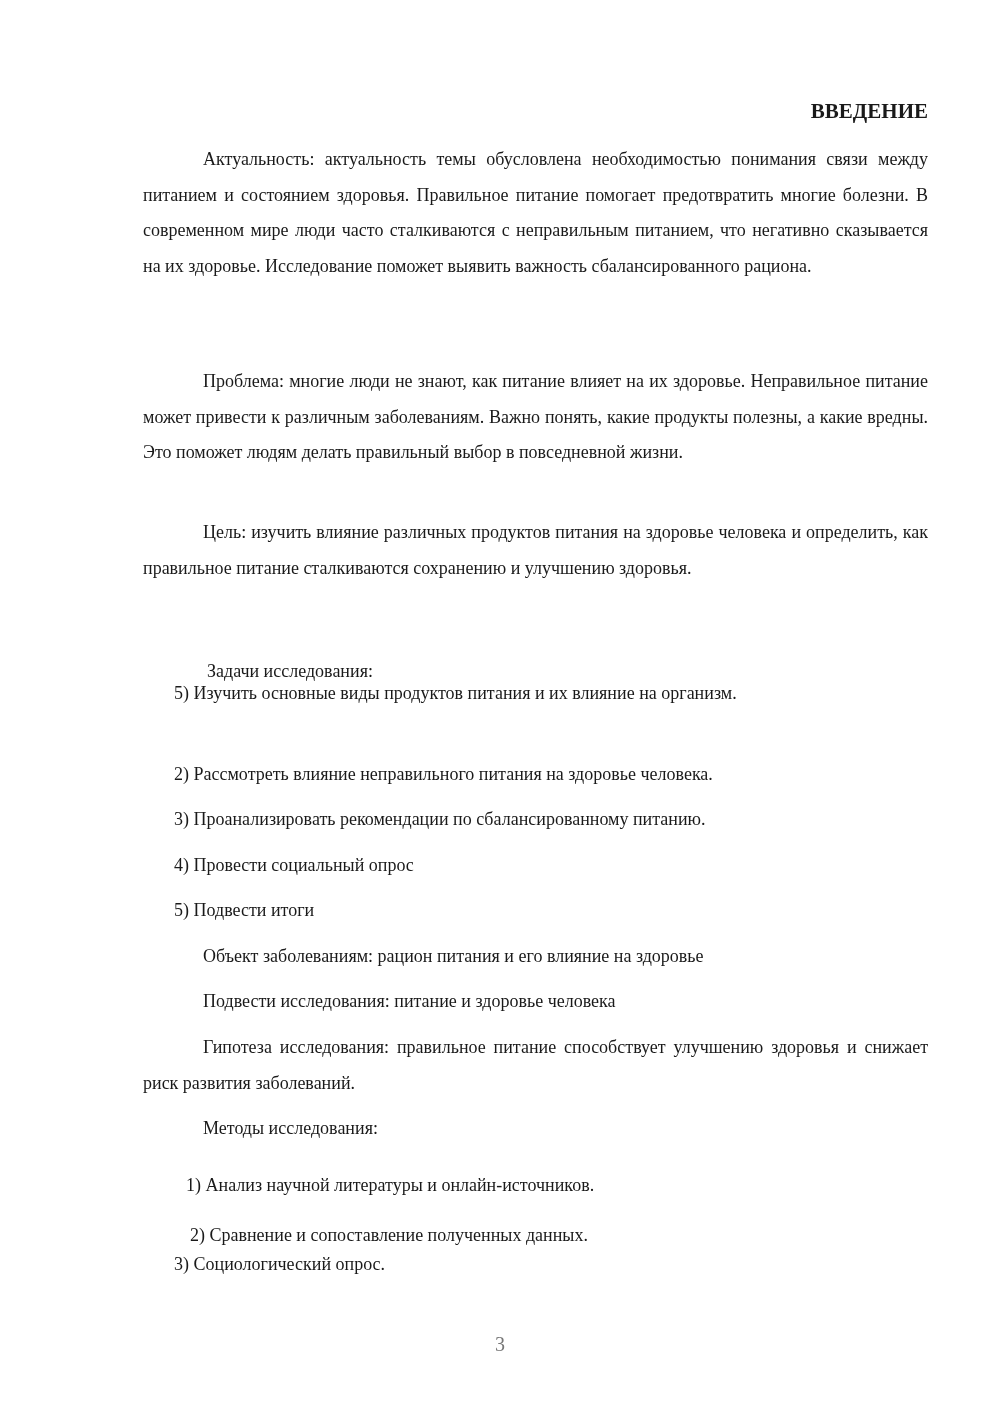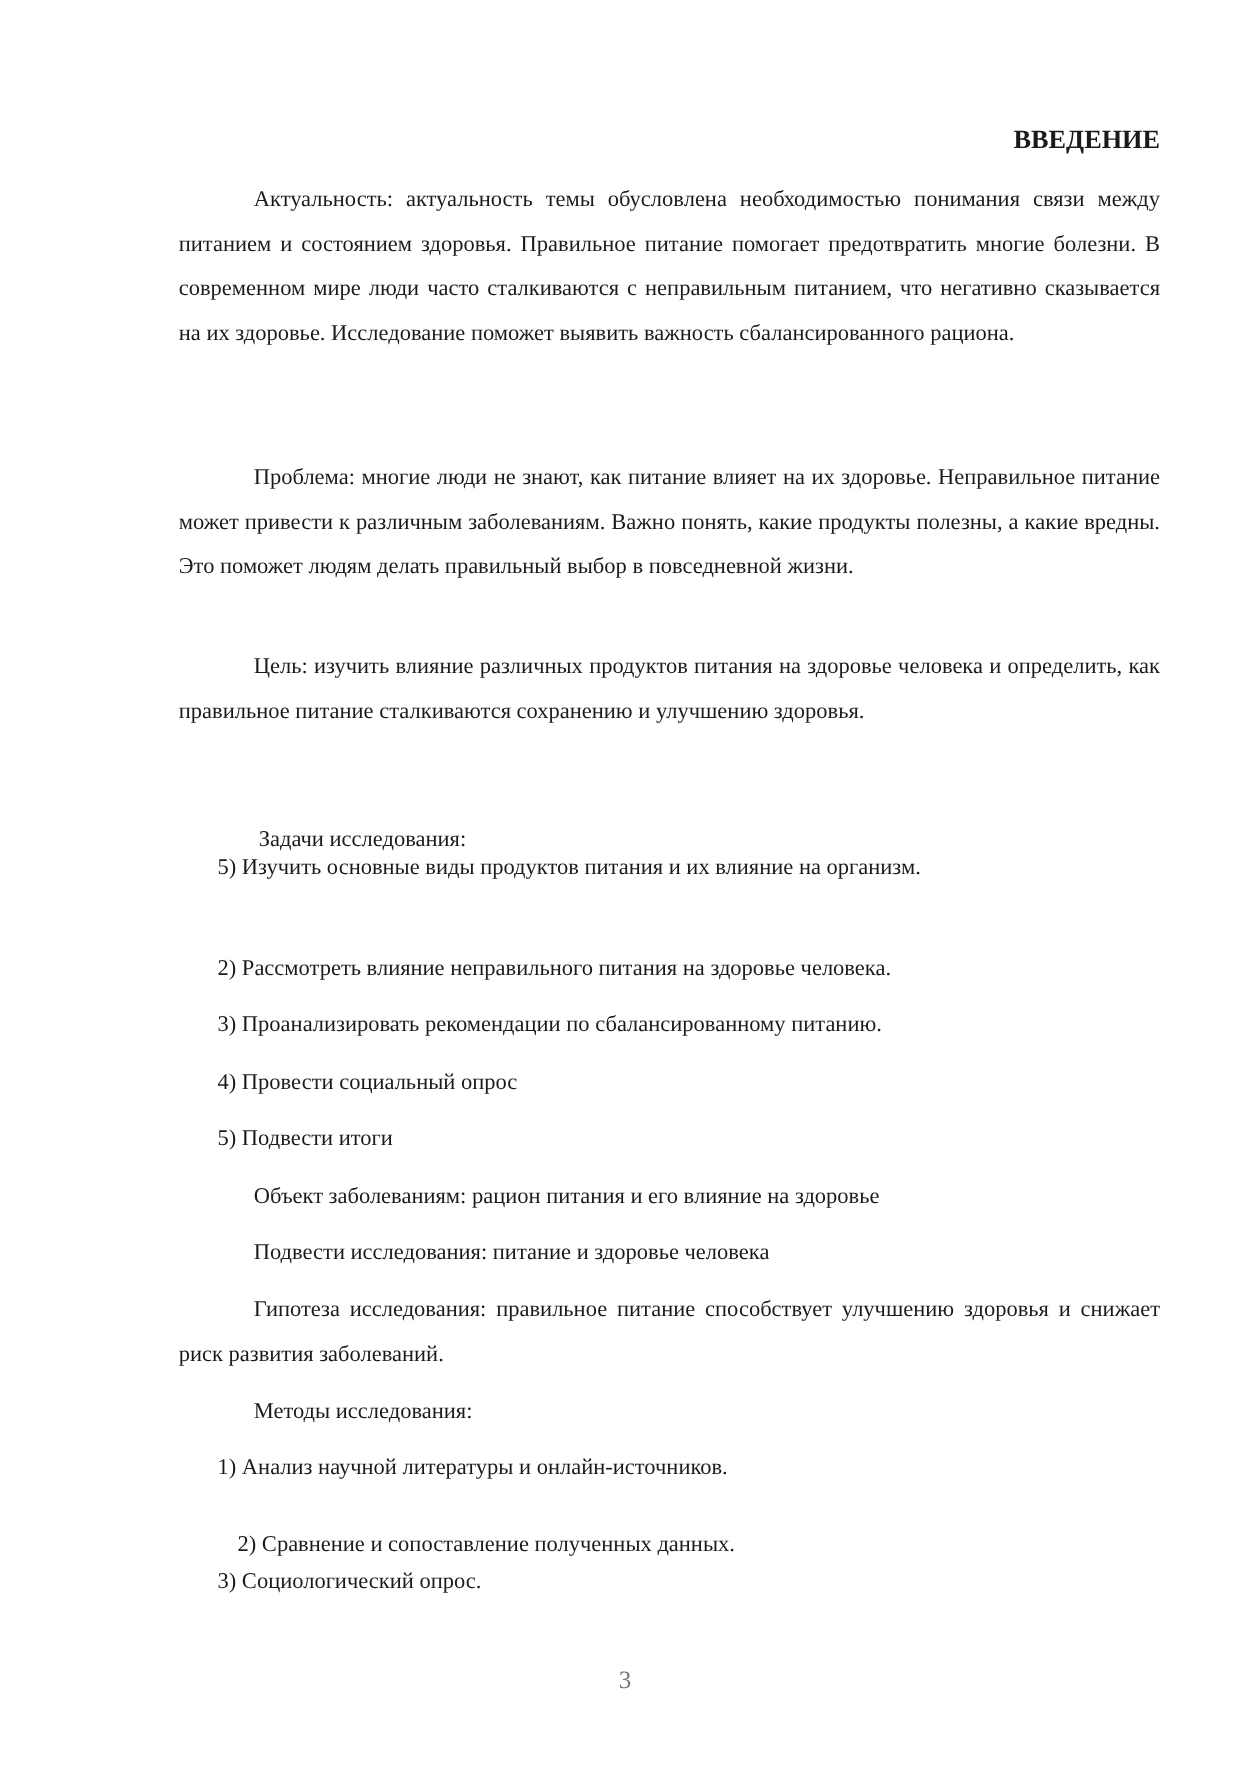--- a/index.html
+++ b/index.html
@@ -74,18 +74,18 @@
   <p class="block list-indent" style="top:893px;margin:0;">5) Подвести итоги</p>
 
   <p class="block indent" style="top:939px;margin:0;">Объект заболеваниям: рацион питания и его влияние на здоровье</p>
 
   <p class="block indent" style="top:984px;margin:0;">Подвести исследования: питание и здоровье человека</p>
 
   <p class="block indent" style="top:1030px;margin:0;">Гипотеза исследования: правильное питание способствует улучшению здоровья и снижает риск развития заболеваний.</p>
 
   <p class="block indent" style="top:1111px;margin:0;">Методы исследования:</p>
 
-  <p class="block list-indent" style="top:1156px;margin:0;">1) Анализ научной литературы и онлайн-источников.</p>
+  <p class="block list-indent" style="top:1156px;margin:12px;">1) Анализ научной литературы и онлайн-источников.</p>
   <p class="block list-indent" style="top:1202px;margin:16px;">2) Сравнение и сопоставление полученных данных.</p>
   <p class="block list-indent" style="top:1247px;margin:0;">3) Социологический опрос.</p>
 </div>
 
 <div class="page-number">3</div>
 
 </body></html>

